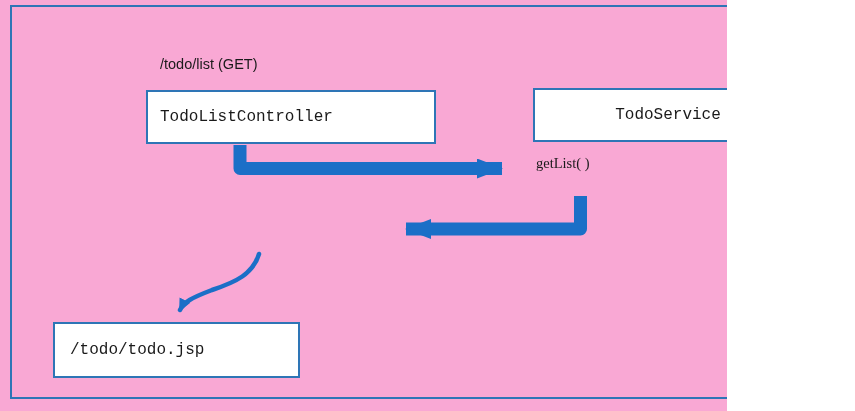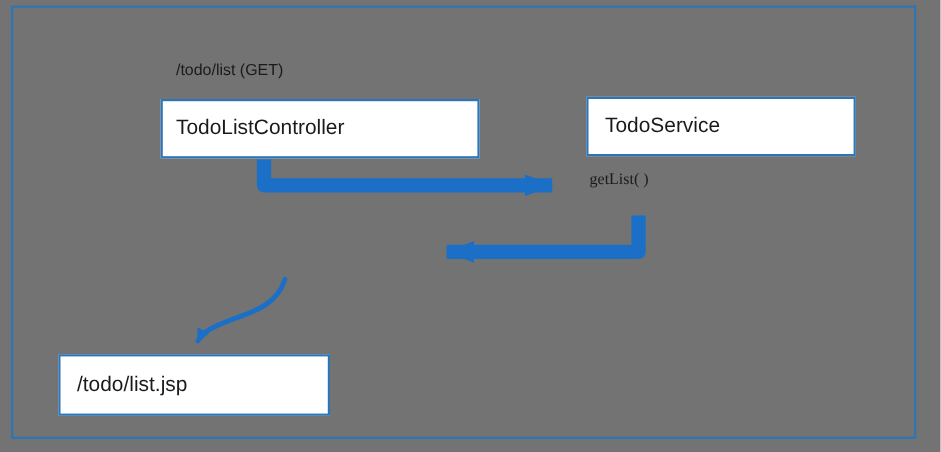--- a/index.html
+++ b/index.html
@@ -3,23 +3,23 @@
 <meta charset="utf-8">
 <style>
   html, body {
     margin: 0;
     padding: 0;
     background: #ffffff;
     font-family: "Liberation Sans", sans-serif;
   }
   .canvas {
     position: relative;
-    width: 855px;
+    width: 727px;
     height: 411px;
-    background: #737373;
+    background: #f9a8d4;
     overflow: hidden;
   }
   .frame {
     position: absolute;
     left: 10px;
     top: 5px;
     width: 819px;
     height: 390px;
     border: 2px solid #2e75b6;
     background: transparent;
@@ -30,26 +30,27 @@
     top: 0;
     pointer-events: none;
   }
   .node {
     position: absolute;
     border: 2px solid #2e75b6;
     background: #ffffff;
     display: flex;
     align-items: center;
     color: #1a1a1a;
-    font-size: 19px;
+    font-size: 16px;
     white-space: nowrap;
     box-sizing: border-box;
+    font-family: Liberation Mono, monospace;
   }
   .node-controller { left: 146px; top: 90px;  width: 290px; height: 54px; padding-left: 12px; }
-  .node-service    { left: 533px; top: 88px;  width: 245px; height: 54px; padding-left: 15px; }
+  .node-service    { left: 533px; top: 88px;  width: 245px; height: 54px; padding-left: 25px; justify-content: center; }
   .node-view       { left: 53px;  top: 322px; width: 247px; height: 56px; padding-left: 15px; }
   .label {
     position: absolute;
     color: #1a1a1a;
     font-size: 14.5px;
     white-space: nowrap;
   }
   .label-request { left: 160px; top: 56px; }
   .label-method  { left: 536px; top: 155px; font-family: Liberation Serif, serif; }
   .ellipse {
@@ -100,16 +101,16 @@
   </div>
 
   <div class="node node-service">
     <span>TodoService</span>
   </div>
 
   <div class="label label-method">getList( )</div>
 
 
   <div class="node node-view">
-    <span>/todo/list.jsp</span>
+    <span>/todo/todo.jsp</span>
   </div>
 
 </div>
 
 </body></html>

